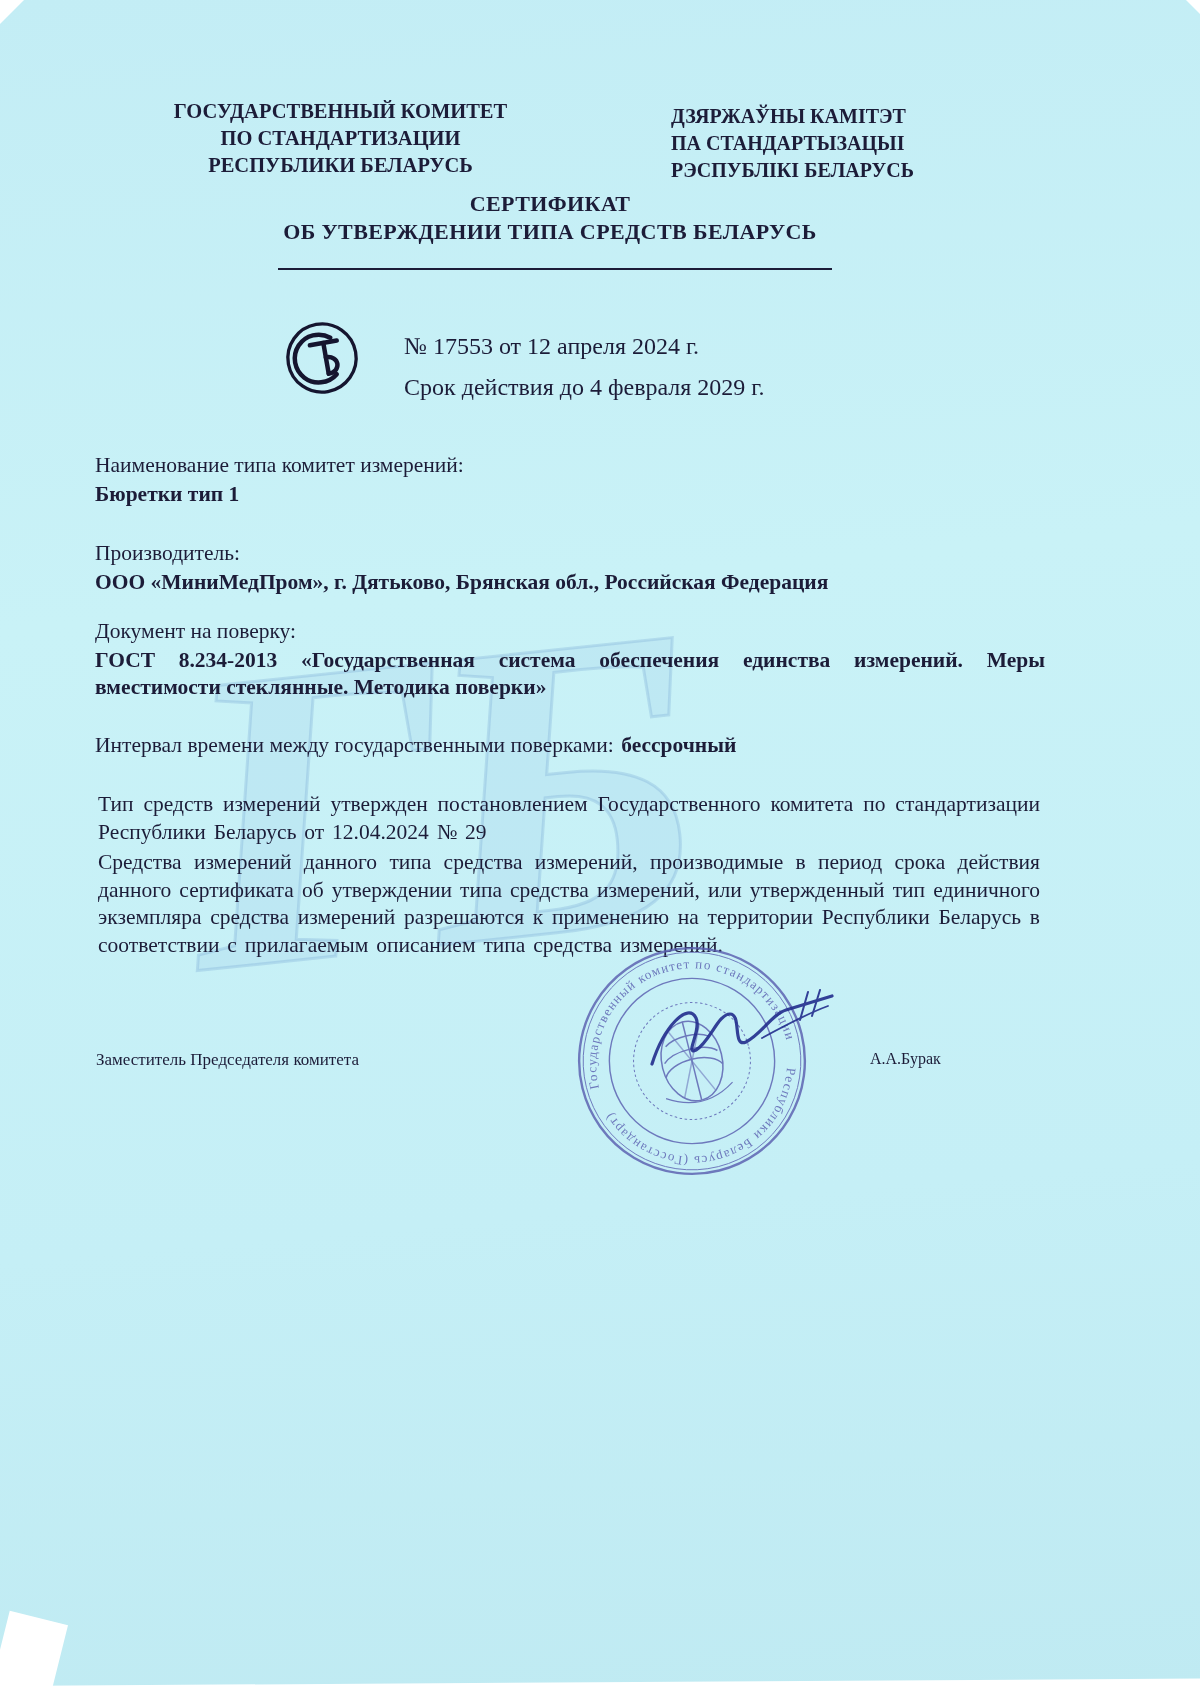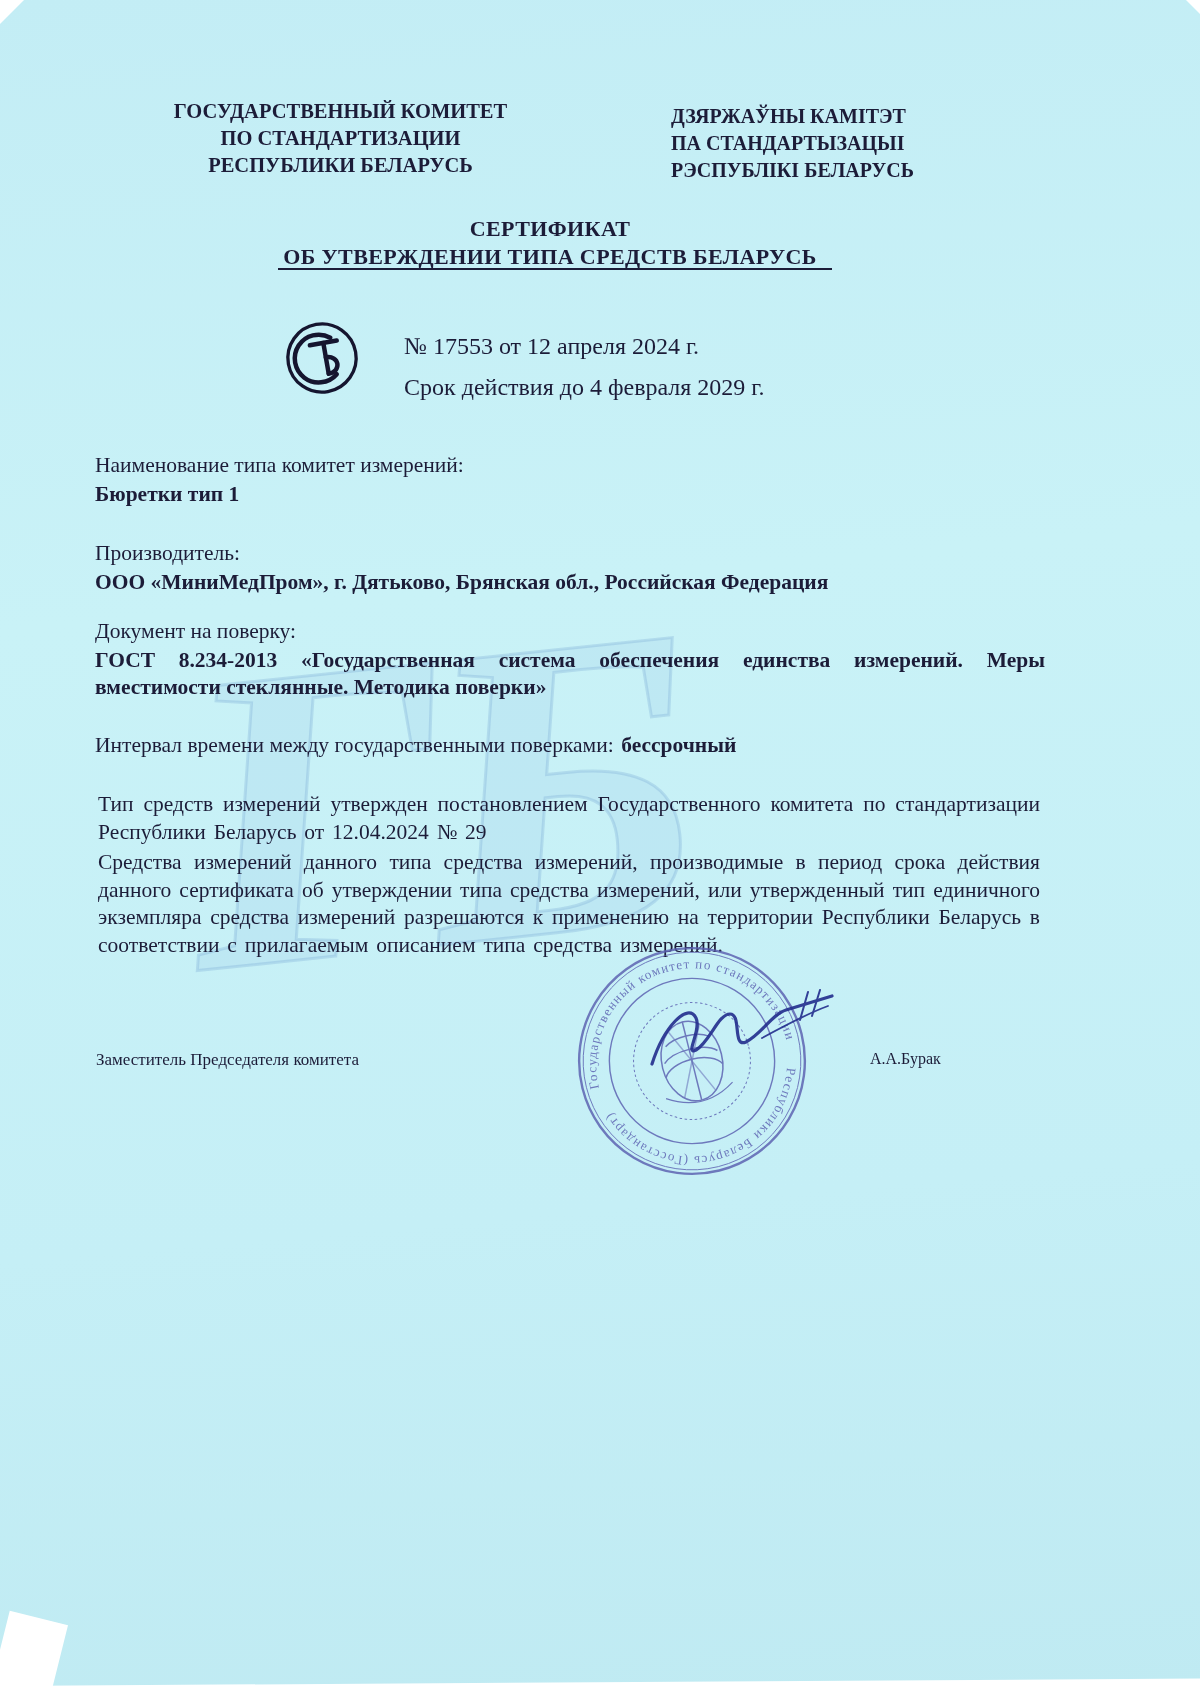--- a/index.html
+++ b/index.html
@@ -27,21 +27,21 @@
 
   .header-left {
     position:absolute; left:168px; top:98px; width:345px;
     text-align:center; font-weight:bold; font-size:20.5px; line-height:27px;
   }
   .header-right {
     position:absolute; left:656px; top:103px; width:280px;
     text-align:left; font-weight:bold; font-size:20px; line-height:27px;margin-left:15px;
   }
   .title-block {
-    position:absolute; left:0; top:215px; width:1100px; text-align:center;
+    position:absolute; left:0; top:190px; width:1100px; text-align:center;
     font-weight:bold; font-size:22px; line-height:28px; letter-spacing:0.4px;
   }
   .title-rule {
     position:absolute; left:278px; top:268px; width:554px; height:2px;
     background:#1c1c38;
   }
   .logo-svg { position:absolute; left:283px; top:318px; width:78px; height:80px; }
   .cert-number { position:absolute; left:404px; top:333px; font-size:24px; }
   .cert-validity { position:absolute; left:404px; top:374px; font-size:24px; }
 

